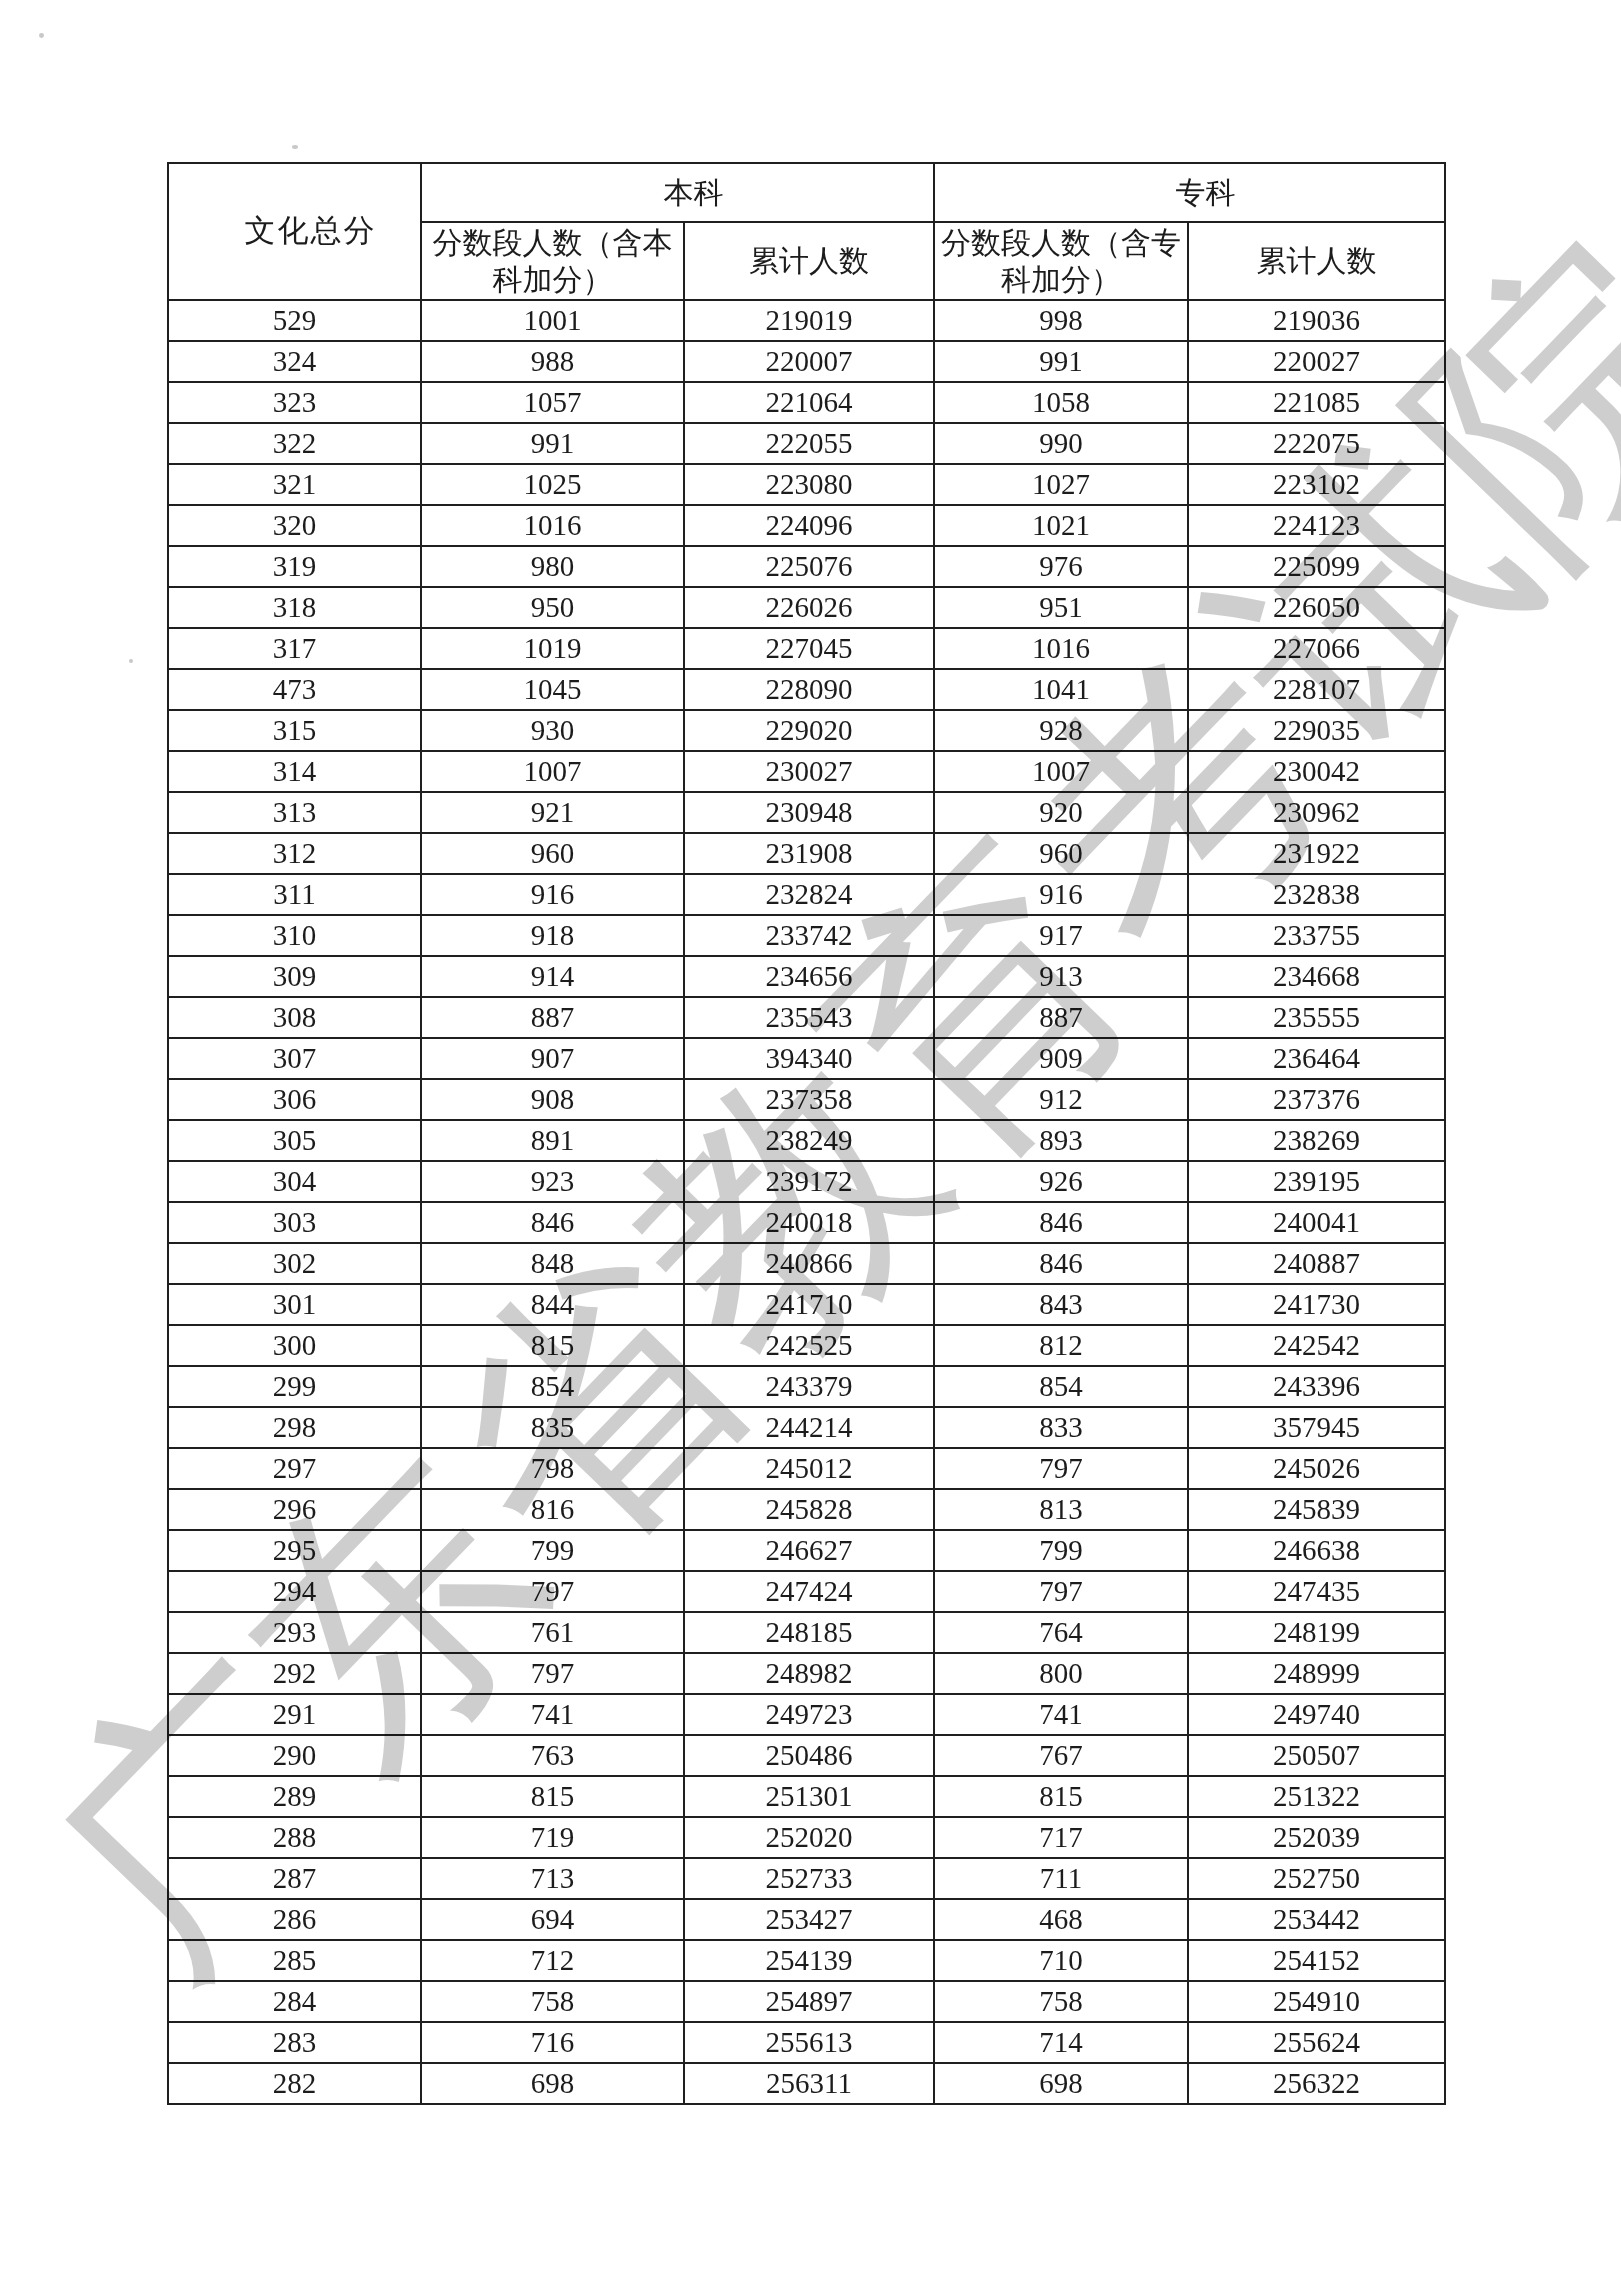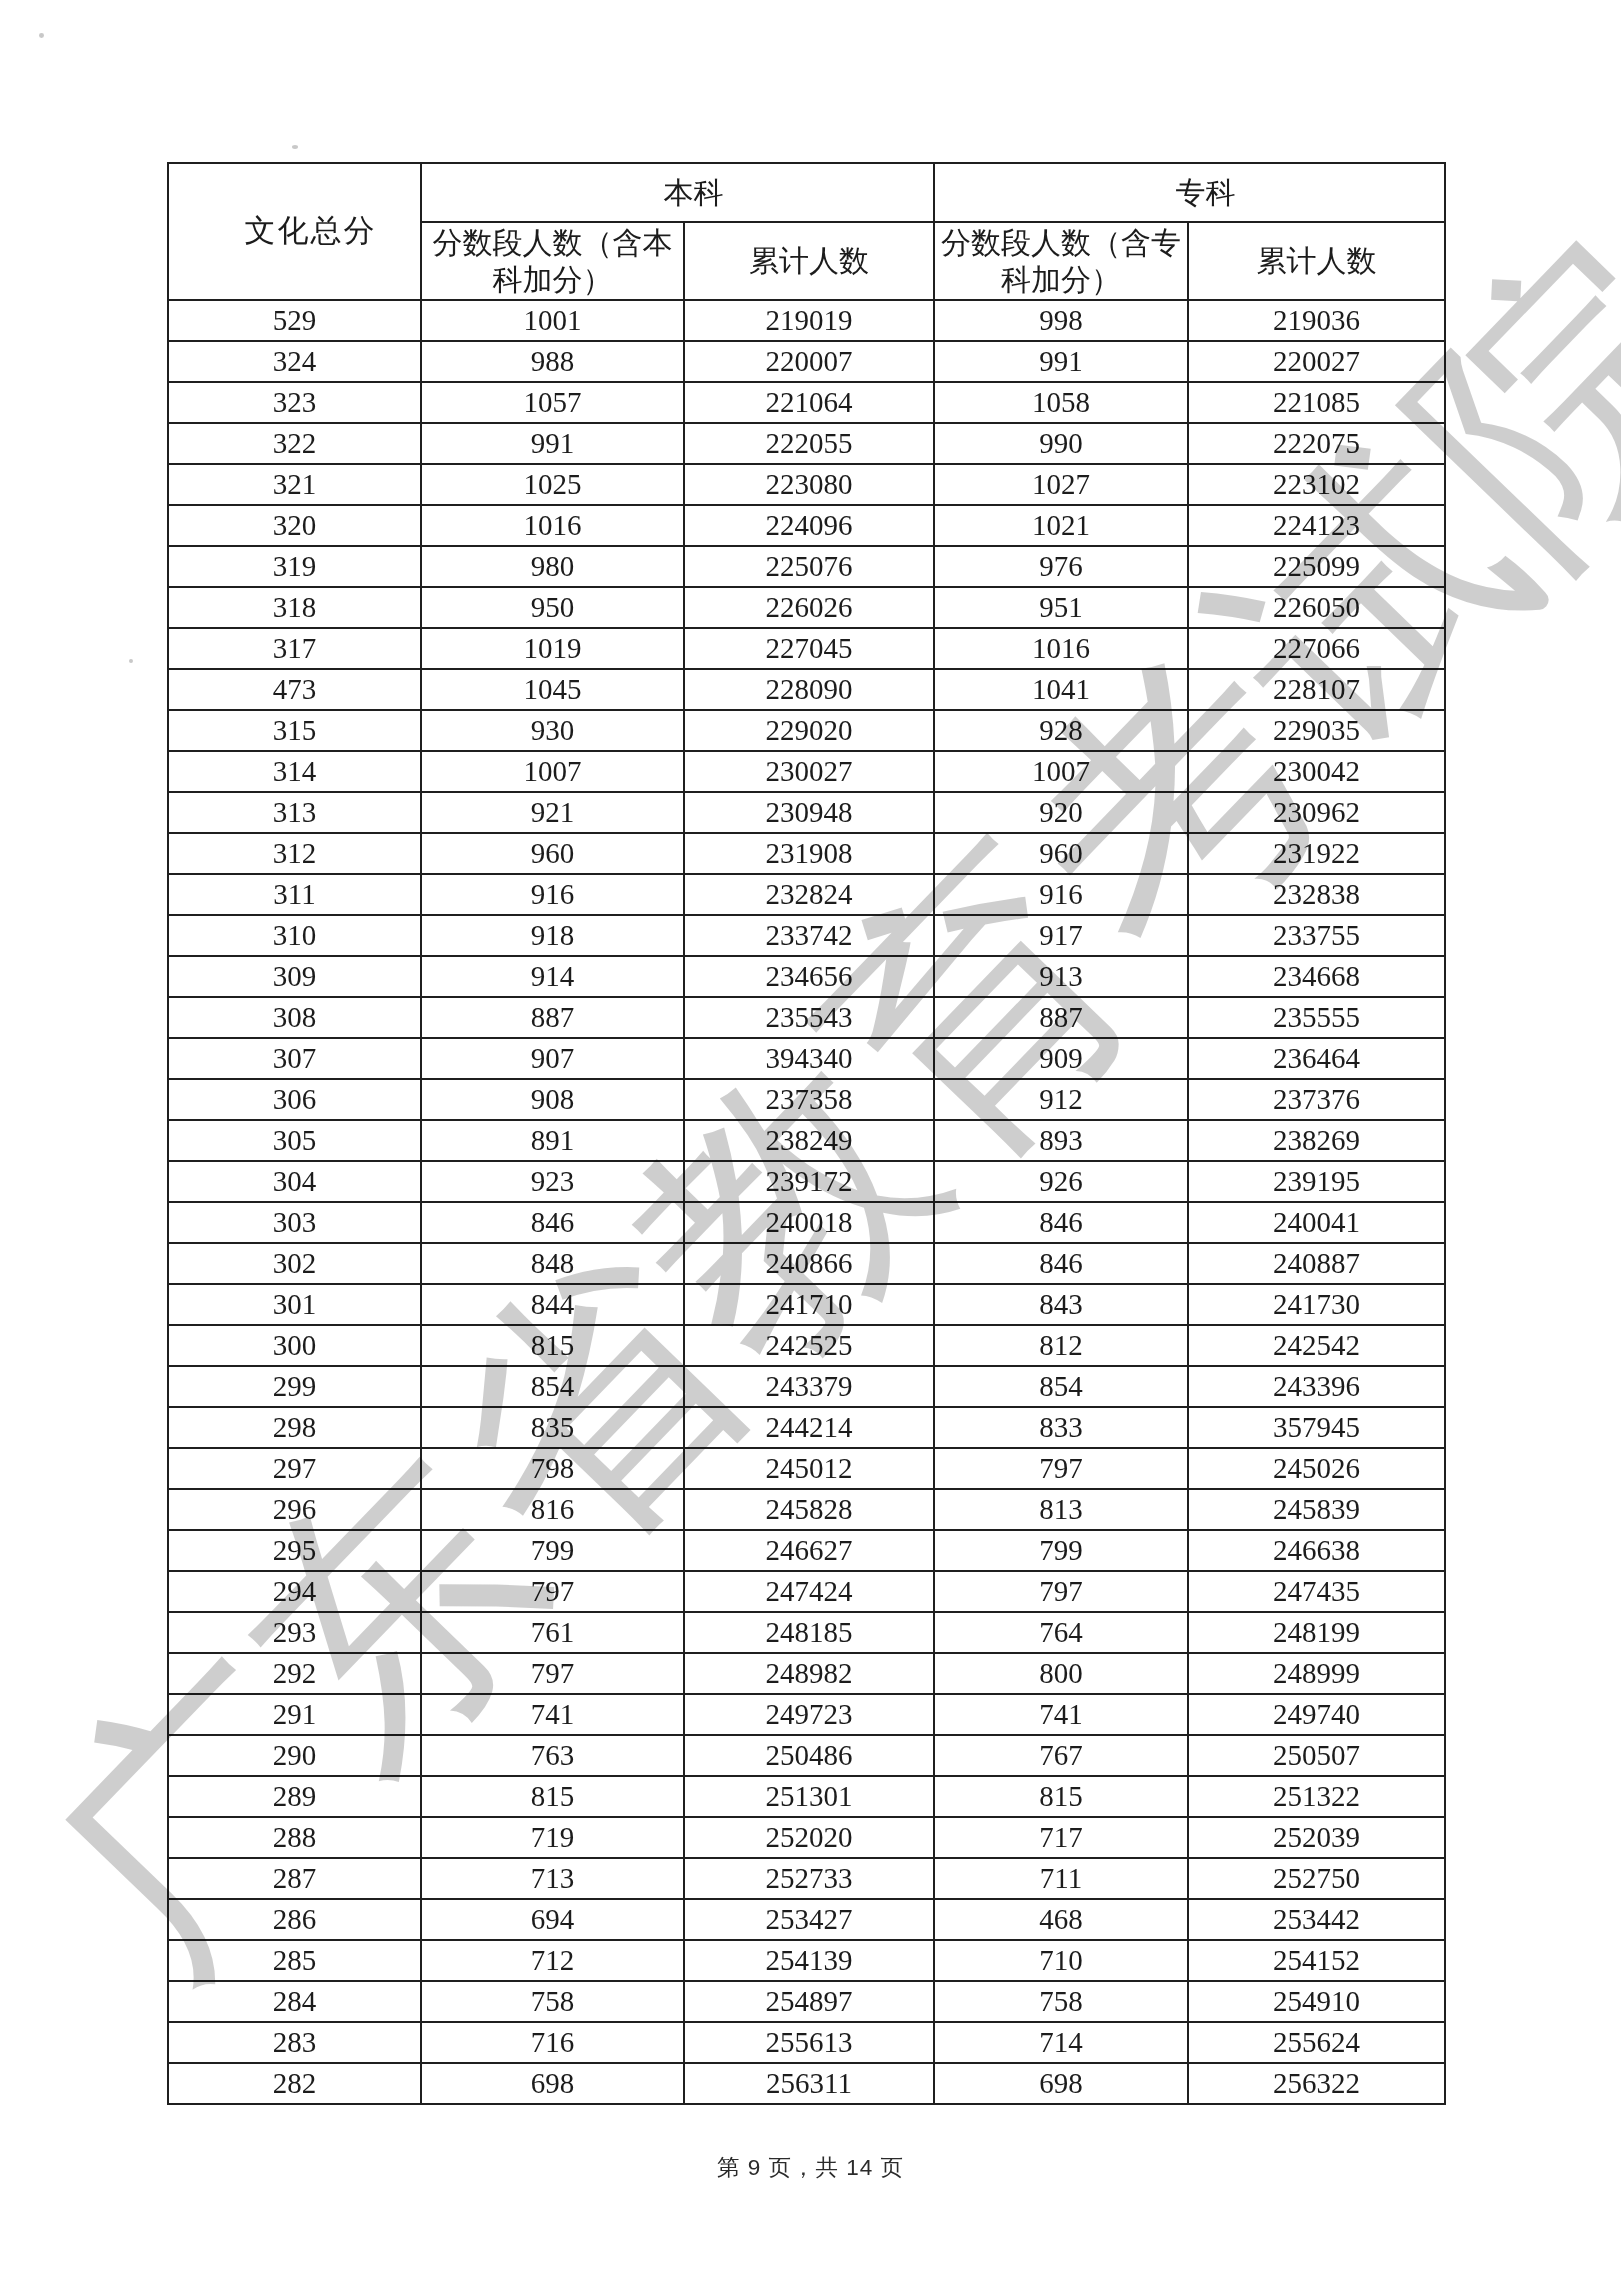--- a/index.html
+++ b/index.html
@@ -413,16 +413,15 @@
           <td>698</td>
           <td>256311</td>
           <td>698</td>
           <td>256322</td>
         </tr>
       </tbody>
   </table>
 
   <div class="watermark">广东省教育考试院</div>
 
-  <div class="footer">第 9 页，共 14 页</div>
 
 </div>
 
 
 </body></html>

